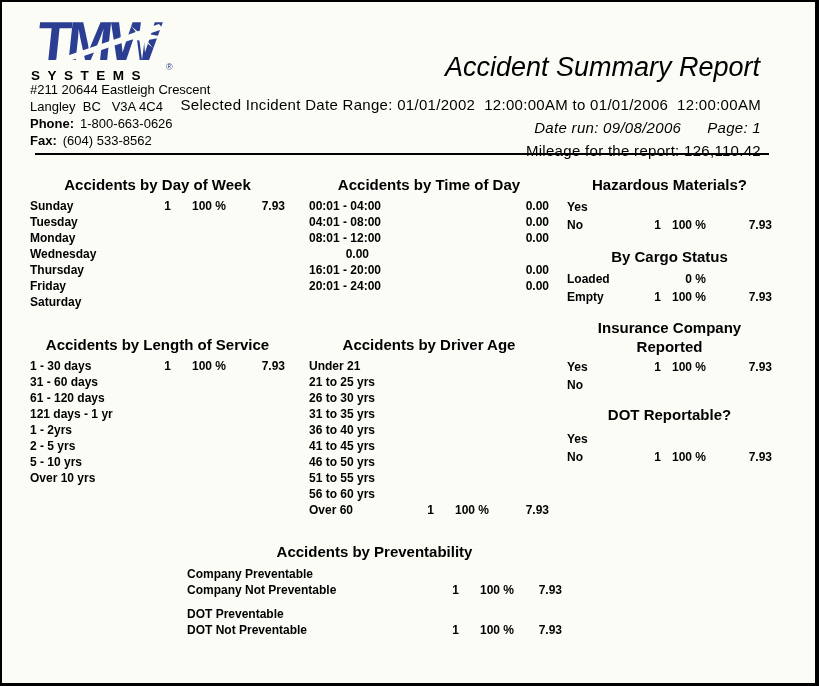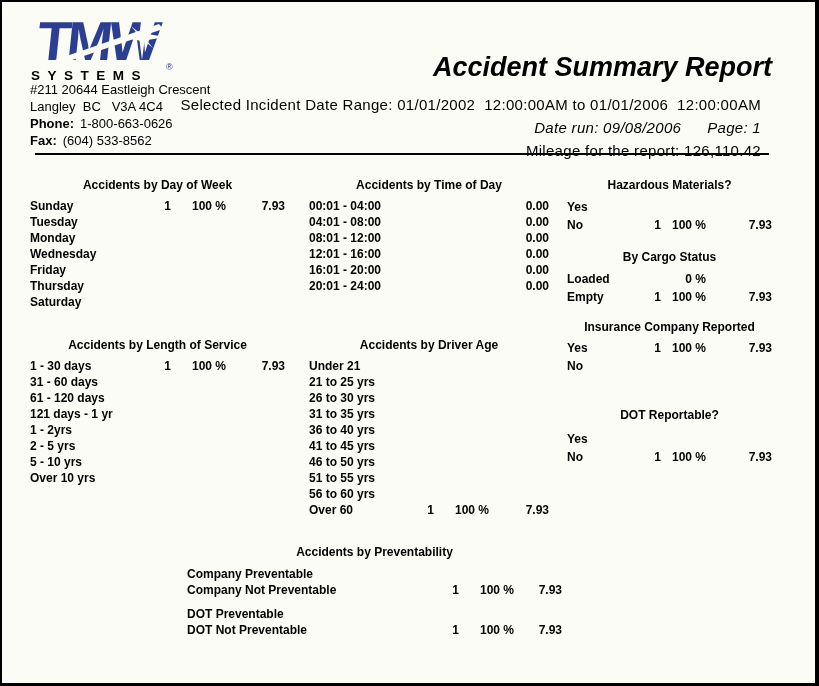--- a/index.html
+++ b/index.html
@@ -16,31 +16,31 @@
     overflow:hidden;
   }
   .abs { position:absolute; }
 
   
   .address { left:28px; top:79px; font-size:13px; line-height:17px; }
   .address .lbl { font-weight:bold; margin-right:6px; }
   .address .pre { white-space:pre; }
   .report-title {
     left:418px; top:50px; width:365px;
-    font-size:27px; font-weight:bold; font-style:italic;
+    font-size:27px; font-weight:normal; font-style:italic;
     text-align:center; white-space:nowrap;
   }
   .meta { right:54px; top:94px; text-align:right; font-size:15px; letter-spacing:0.3px; }
   .meta .line { margin-bottom:6px; white-space:pre; }
   .meta .dual { display:flex; justify-content:flex-end; gap:26px;font-style:italic; }
   .rule { left:33px; top:151px; width:734px; height:2px; background:#000; }
 
   
   .sec { position:absolute; }
-  .sec-title { font-weight:bold; font-size:12px; text-align:center; line-height:18px; }
+  .sec-title { font-weight:bold; font-size:15px; text-align:center; line-height:18px; }
   .rows { margin-top:4px; }
   .row { display:flex; font-weight:bold; font-size:12px; line-height:16px; }
   .c-label { flex:1; white-space:pre; overflow:hidden; }
   .c-count, .c-pct, .c-val { text-align:right; white-space:pre; }
 
   .s1 { width:255px; }
   .s1 .c-count{width:25px} .s1 .c-pct{width:55px} .s1 .c-val{width:59px}
 
   .s2t { width:240px; }
   .s2t .c-val{width:60px}
@@ -116,27 +116,27 @@
           <span class="c-pct"></span>
           <span class="c-val"></span>
         </div>
         <div class="row">
           <span class="c-label">Wednesday</span>
           <span class="c-count"></span>
           <span class="c-pct"></span>
           <span class="c-val"></span>
         </div>
         <div class="row">
+          <span class="c-label">Thursday</span>
+          <span class="c-count"></span>
+          <span class="c-pct"></span>
+          <span class="c-val"></span>
+        </div>
+        <div class="row">
           <span class="c-label">Friday</span>
-          <span class="c-count"></span>
-          <span class="c-pct"></span>
-          <span class="c-val"></span>
-        </div>
-        <div class="row">
-          <span class="c-label">Thursday</span>
           <span class="c-count"></span>
           <span class="c-pct"></span>
           <span class="c-val"></span>
         </div>
         <div class="row">
           <span class="c-label">Saturday</span>
           <span class="c-count"></span>
           <span class="c-pct"></span>
           <span class="c-val"></span>
         </div>
@@ -152,21 +152,20 @@
         </div>
         <div class="row">
           <span class="c-label">04:01 - 08:00</span>
           <span class="c-val">0.00</span>
         </div>
         <div class="row">
           <span class="c-label">08:01 - 12:00</span>
           <span class="c-val">0.00</span>
         </div>
         <div class="row">
-          <span class="c-label">12:01 - 16:00</span>
           <span class="c-val">0.00</span>
         </div>
         <div class="row">
           <span class="c-label">16:01 - 20:00</span>
           <span class="c-val">0.00</span>
         </div>
         <div class="row">
           <span class="c-label">20:01 - 24:00</span>
           <span class="c-val">0.00</span>
         </div>

